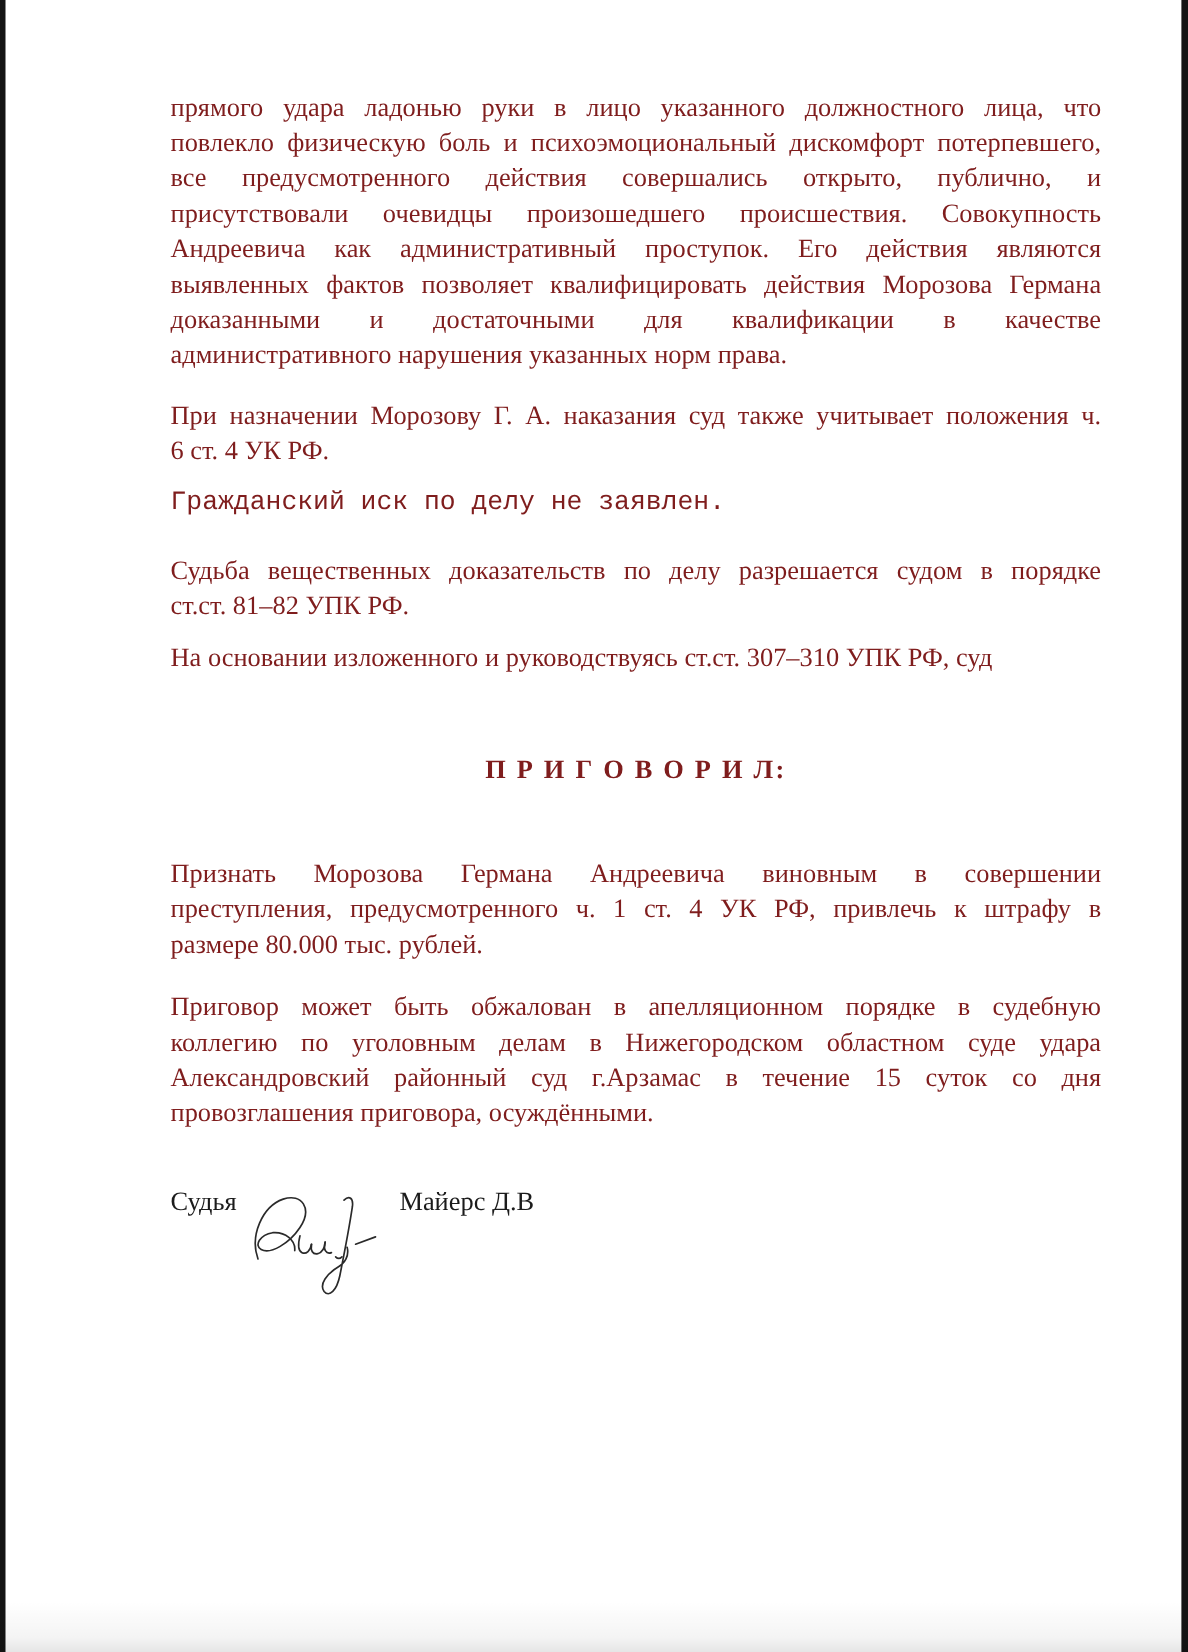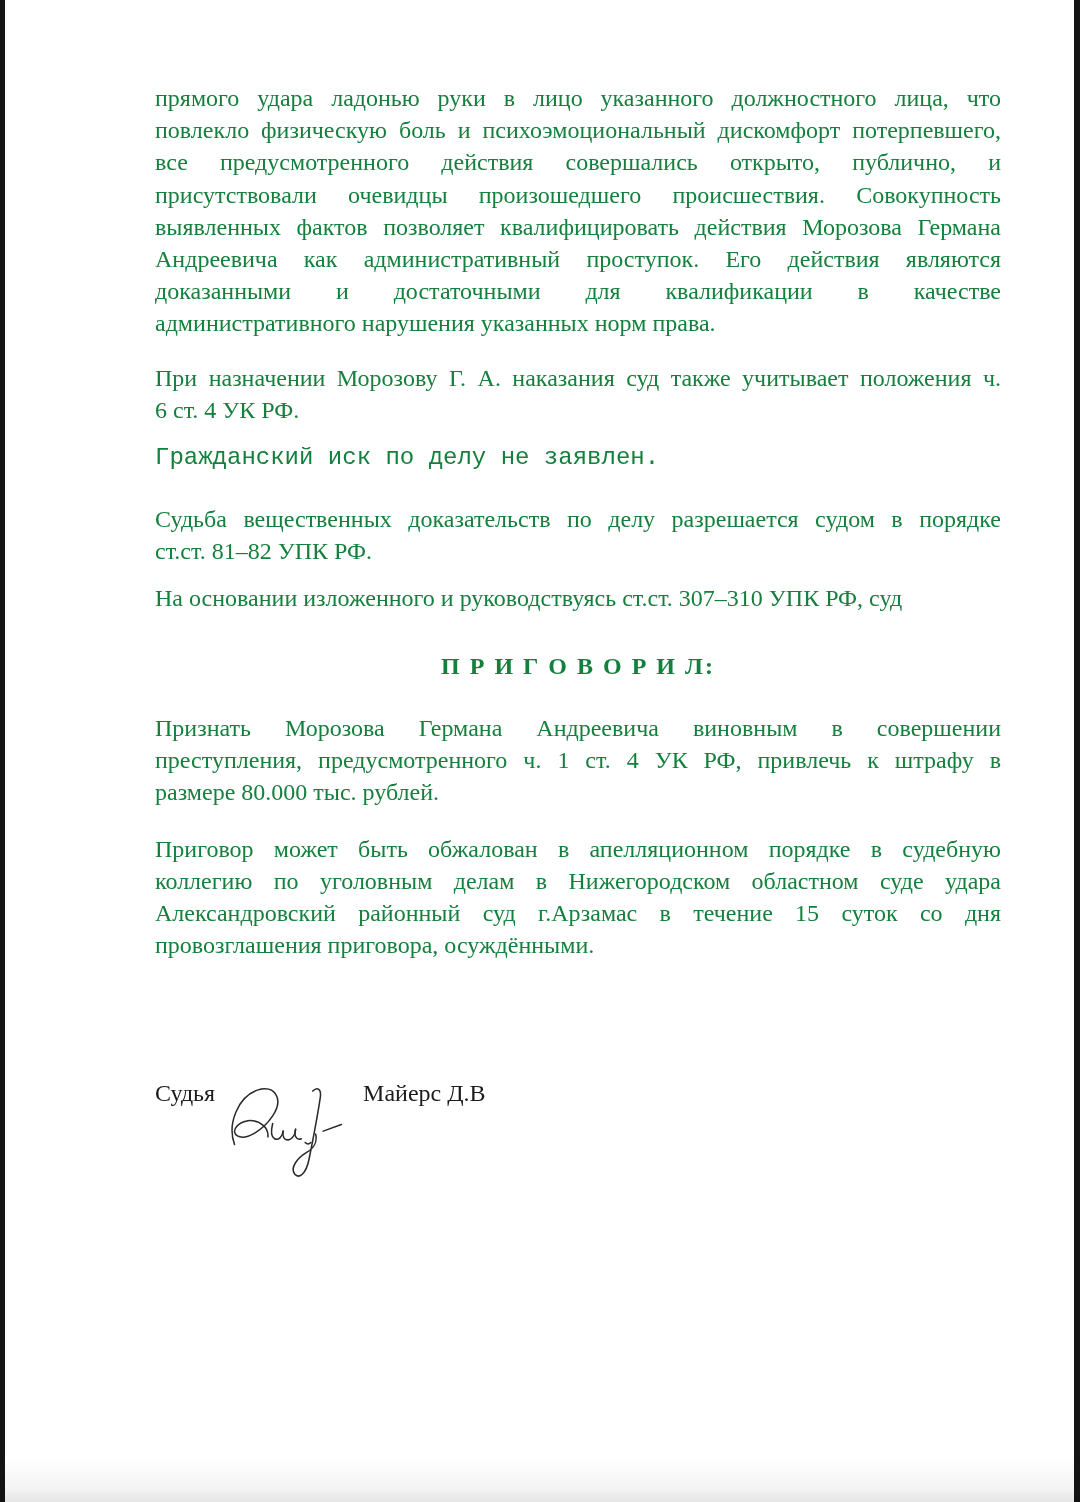--- a/index.html
+++ b/index.html
@@ -29,21 +29,21 @@
     left: 0; right: 0; bottom: 0;
     height: 46px;
     background: linear-gradient(180deg, rgba(0,0,0,0) 0%, rgba(0,0,0,0.045) 70%, rgba(0,0,0,0.10) 100%);
   }
   .doc {
     position: absolute;
     left: 155px;
     top: 0;
     width: 846px;
     padding-top: 82px;
-    color: #15803d;
+    color: #7f1d1d;
     font-size: 24px;
     line-height: 32.2px;
   }
   .sec { margin: 0; }
   .para .line {
     text-align: justify;
     text-align-last: justify;
     white-space: normal;
   }
   .para .line.last {
@@ -54,22 +54,22 @@
     font-weight: 700;
     text-align: center;
     text-align-last: center;
     letter-spacing: 2px;
   }
   
   .sec-0 { margin-bottom: 22px; }
   .sec-1 { margin-bottom: 16px; }
   .sec-2 { margin-bottom: 29px; font-family: Liberation Mono, monospace; }
   .sec-3 { margin-bottom: 14px; }
-  .sec-4 { margin-bottom: 36px; }
-  .sec-5 { margin-bottom: 30px; }
+  .sec-4 { margin-bottom: 70px; }
+  .sec-5 { margin-bottom: 63px; }
   .sec-6 { margin-bottom: 24px; }
 
   .sig-row {
     position: absolute;
     left: 155px;
     top: 1080px;
     height: 96px;
     display: flex;
     align-items: flex-start;
     color: #1b1b1b;
@@ -94,22 +94,22 @@
 <div class="page">
   <div class="edge edge-left"></div>
   <div class="edge edge-right"></div>
 
   <div class="doc" id="doc-body">
       <div class="sec sec-0 para">
         <div class="line">прямого удара ладонью руки в лицо указанного должностного лица, что</div>
         <div class="line">повлекло физическую боль и психоэмоциональный дискомфорт потерпевшего,</div>
         <div class="line">все предусмотренного действия совершались открыто, публично, и</div>
         <div class="line">присутствовали очевидцы произошедшего происшествия. Совокупность</div>
+        <div class="line">Андреевича как административный проступок. Его действия являются</div>
         <div class="line">выявленных фактов позволяет квалифицировать действия Морозова Германа</div>
-        <div class="line">Андреевича как административный проступок. Его действия являются</div>
         <div class="line">доказанными и достаточными для квалификации в качестве</div>
         <div class="line last">административного нарушения указанных норм права.</div>
       </div>
       <div class="sec sec-1 para">
         <div class="line">При назначении Морозову Г. А. наказания суд также учитывает положения ч.</div>
         <div class="line last">6 ст. 4 УК РФ.</div>
       </div>
       <div class="sec sec-2 para">
         <div class="line last">Гражданский иск по делу не заявлен.</div>
       </div>

